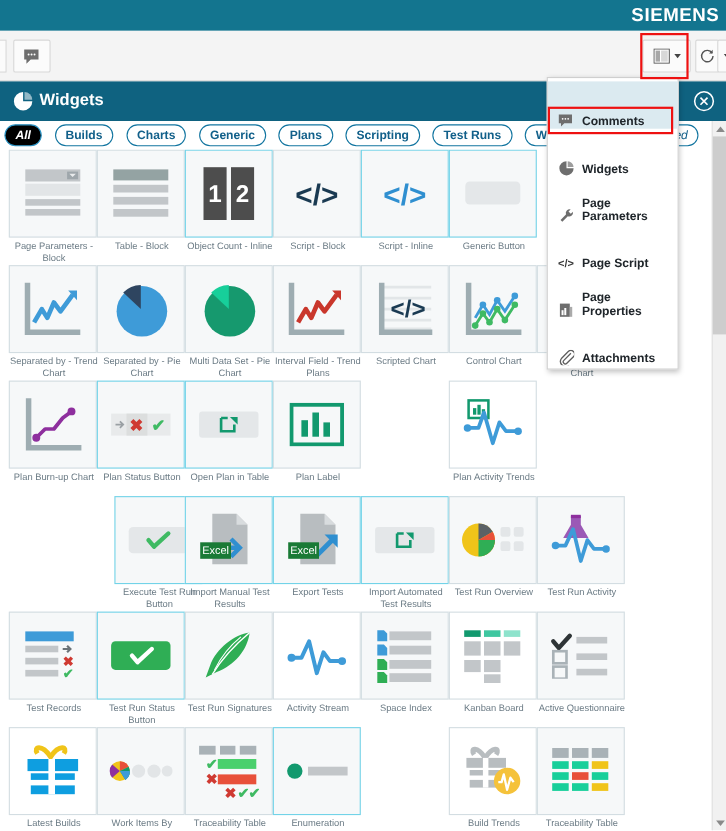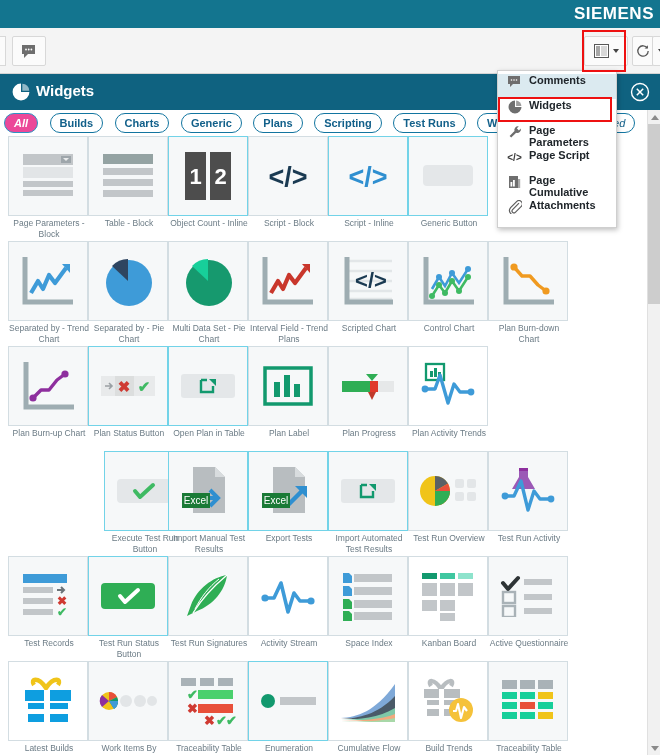--- a/index.html
+++ b/index.html
@@ -66,21 +66,21 @@
     position:absolute; left:0; top:110px; width:660px; height:26px;
     background:#ffffff; white-space:nowrap; overflow:hidden;
   }
   .chip {
     display:inline-block; height:20px; line-height:18px;
     padding:0 9px; margin:3px 3px 0 4px;
     border:1px solid #1275a0; border-radius:11px;
     font-size:11px; color:#12608a; background:#fff;
     font-weight:bold; vertical-align:top;
   }
-  .chip.active { background:#ec4899; color:#fff; border-color:#2b93c4; font-style:italic; }
+  .chip.active { background:#000000; color:#fff; border-color:#2b93c4; font-style:italic; }
   .chip.untagged { font-style:italic; font-weight:normal; }
 
   
   #grid {
     position:absolute; left:0; top:136px; width:648px; height:619px;
     background:#fff; overflow:hidden;
   }
   .wrow { position:relative; height:105px; }
   .wcard {
     position:absolute; top:0; width:80px;
@@ -116,21 +116,21 @@
     position:absolute; left:0; top:14px; width:13px; height:180px; background:#cdcdcd;
   }
 
   
   #views-menu {
     position:absolute; left:497px; top:70px; width:120px;
     background:#fff; border:1px solid #cfcfcf;
     box-shadow:1px 2px 5px rgba(0,0,0,0.25); z-index:50; padding:3px 0;
   }
   .mi {
-    display:flex; align-items:flex-start; height:25px; padding:0 8px;
+    display:flex; align-items:flex-end; height:43px; padding:0 8px;
     font-size:11px; color:#20262b; font-weight:bold; cursor:pointer;
   }
   .mi.hover { background:#dbeaf0; }
   .mi-ico { width:17px; height:15px; margin-right:6px; display:flex; align-items:center; justify-content:center; flex:0 0 17px; }
   #widgets-highlight {
     position:absolute; left:498px; top:97px; width:114px; height:25px;
     border:2px solid #ee1111; pointer-events:none; z-index:55;
   }
 
   svg { display:block; }
@@ -412,32 +412,20 @@
         <svg width="50" height="40" viewBox="0 0 50 40">
           <rect x="2" y="2" width="46" height="36" fill="none" stroke="#12996e" stroke-width="3.5"></rect>
           <rect x="11" y="16" width="6" height="15" fill="#12996e"></rect>
           <rect x="21" y="9" width="6" height="22" fill="#12996e"></rect>
           <rect x="31" y="18" width="6" height="13" fill="#12996e"></rect>
         </svg>
       </div>
       <div class="wlabel">Plan Label</div>
     </div>
 
-    <div class="wcard" style="left:328px">
-      <div class="wthumb">
-        <svg width="60" height="34" viewBox="0 0 60 34">
-          <rect x="4" y="12" width="52" height="11" fill="#e6e8e9"></rect>
-          <rect x="4" y="12" width="28" height="11" fill="#2fae55"></rect>
-          <rect x="32" y="12" width="8" height="11" fill="#e0392b"></rect>
-          <polygon points="28,5 40,5 34,12" fill="#2fae55"></polygon>
-          <polygon points="30,23 38,23 34,31" fill="#c0392b"></polygon>
-        </svg>
-      </div>
-      <div class="wlabel">Plan Progress</div>
-    </div>
 
     <div class="wcard" style="left:408px">
       <div class="wthumb" style="background:#fff">
         <svg width="58" height="50" viewBox="0 0 58 50">
           <rect x="7" y="3" width="18" height="16" fill="none" stroke="#12996e" stroke-width="2.3"></rect>
           <rect x="11" y="10" width="3" height="6" fill="#12996e"></rect>
             <rect x="15" y="7" width="3" height="9" fill="#12996e"></rect>
             <rect x="19" y="11" width="3" height="5" fill="#12996e"></rect>
           <polyline points="5,28 16,28 21,14 29,42 35,23 41,31 53,31" fill="none" stroke="#3e9bd8" stroke-width="3.4" stroke-linejoin="round"></polyline>
           <circle cx="6" cy="28" r="3.4" fill="#3e9bd8"></circle>
@@ -677,33 +665,20 @@
     <div class="wcard" style="left:248px">
       <div class="wthumb sel">
         <svg width="58" height="16" viewBox="0 0 58 16">
           <circle cx="9" cy="8" r="7" fill="#12996e"></circle>
           <rect x="21" y="4" width="36" height="8" fill="#c2c6c9"></rect>
         </svg>
       </div>
       <div class="wlabel">Enumeration</div>
     </div>
 
-    <div class="wcard" style="left:328px">
-      <div class="wthumb" style="background:#fff;border:1px solid #d3dde2">
-        <svg width="62" height="46" viewBox="0 0 62 46">
-          <rect x="0" y="0" width="62" height="46" fill="#ffffff"></rect>
-          <path d="M4 40C20 39 38 34 58 6v34z" fill="#7fa9d8"></path>
-          <path d="M4 41C22 40 40 37 58 18v23z" fill="#4a5a68"></path>
-          <path d="M4 42C22 41.5 42 40 58 30v12z" fill="#7fc8a8"></path>
-          <path d="M4 43C24 42.6 44 41.6 58 36v7z" fill="#f2a97e"></path>
-          <path d="M4 44C26 43.6 46 43 58 40v4z" fill="#a8d8a8"></path>
-        </svg>
-      </div>
-      <div class="wlabel">Cumulative Flow</div>
-    </div>
 
     <div class="wcard" style="left:408px">
       <div class="wthumb" style="background:#fff">
         <svg width="56" height="48" viewBox="0 0 56 48">
           <path d="M11 9c-4-6 3-8 10 3 7-11 14-9 10-3" stroke="#b8bdc0" stroke-width="4.5" fill="none"></path>
           <rect x="4" y="12" width="36" height="9" fill="#b8bdc0"></rect>
           <rect x="7" y="23" width="30" height="16" fill="#b8bdc0"></rect>
           <rect x="19" y="12" width="5" height="27" fill="#ffffff"></rect>
           <rect x="4" y="28" width="36" height="4" fill="#ffffff"></rect>
           <circle cx="41" cy="33" r="12" fill="#f5c23a"></circle>
@@ -788,21 +763,21 @@
 
   <div class="mi">
     <span class="mi-ico">
       <svg width="13" height="14" viewBox="0 0 13 14">
         <rect x="1" y="1" width="9" height="12" fill="#6e6e6e"></rect>
         <rect x="2.5" y="7" width="1.8" height="4.5" fill="#fff"></rect>
         <rect x="5" y="5" width="1.8" height="6.5" fill="#fff"></rect>
         <rect x="10" y="4" width="2.2" height="9" fill="#aaaaaa"></rect>
       </svg>
     </span>
-    <span>Page Cumulative</span>
+    <span>Page Properties</span>
   </div>
 
   <div class="mi">
     <span class="mi-ico">
       <svg width="14" height="14" viewBox="0 0 14 14">
         <path d="M11 3.2L4.6 9.6a1.9 1.9 0 0 0 2.7 2.7l6-6a3.3 3.3 0 0 0-4.7-4.7l-6 6a4.7 4.7 0 0 0 6.6 6.6" fill="none" stroke="#5e5e5e" stroke-width="1.2"></path>
       </svg>
     </span>
     <span>Attachments</span>
   </div>

